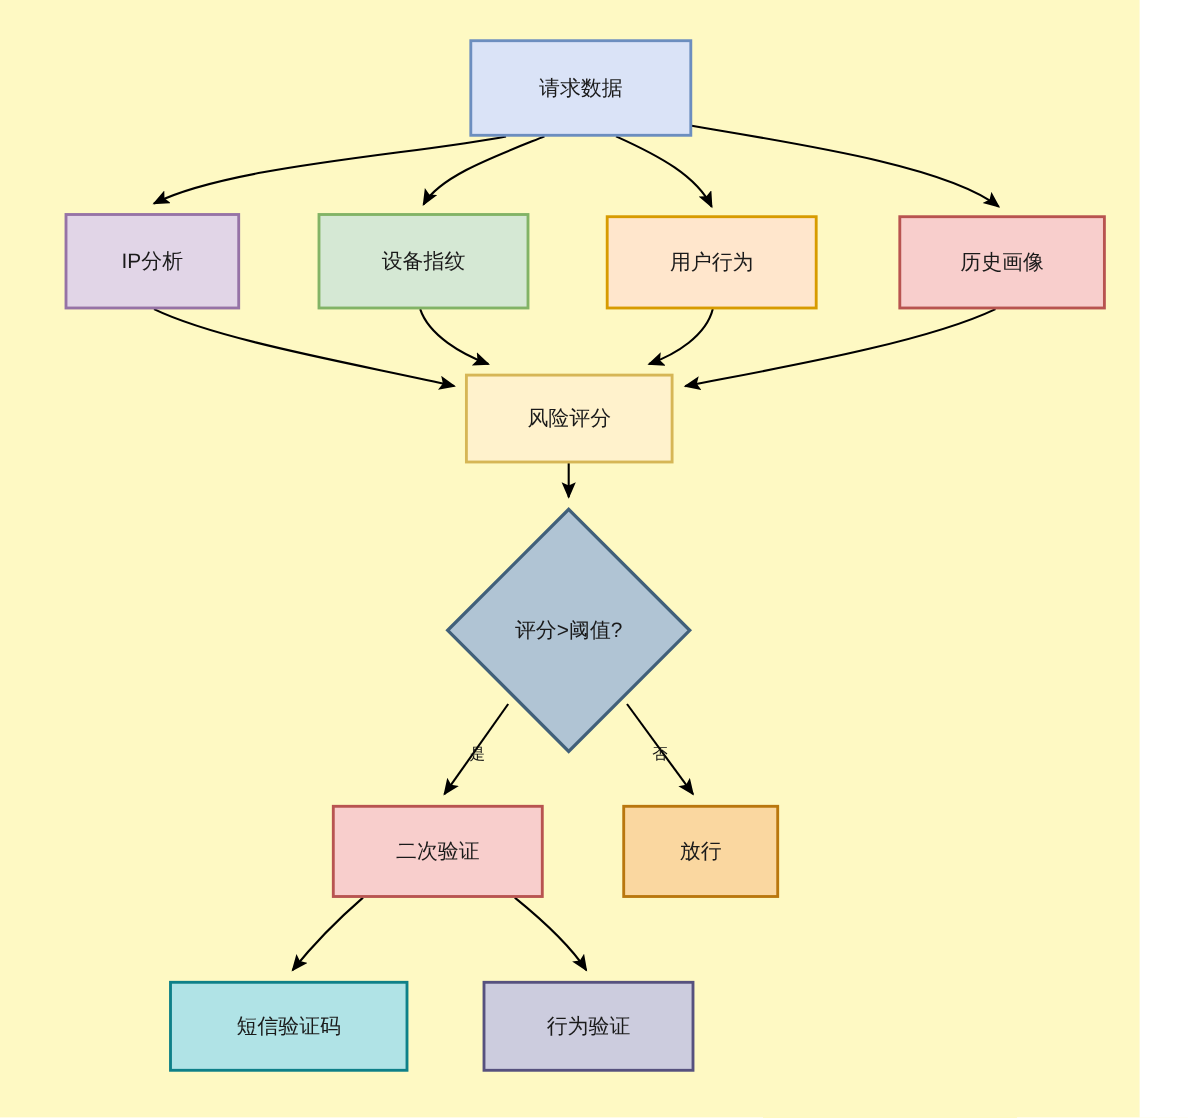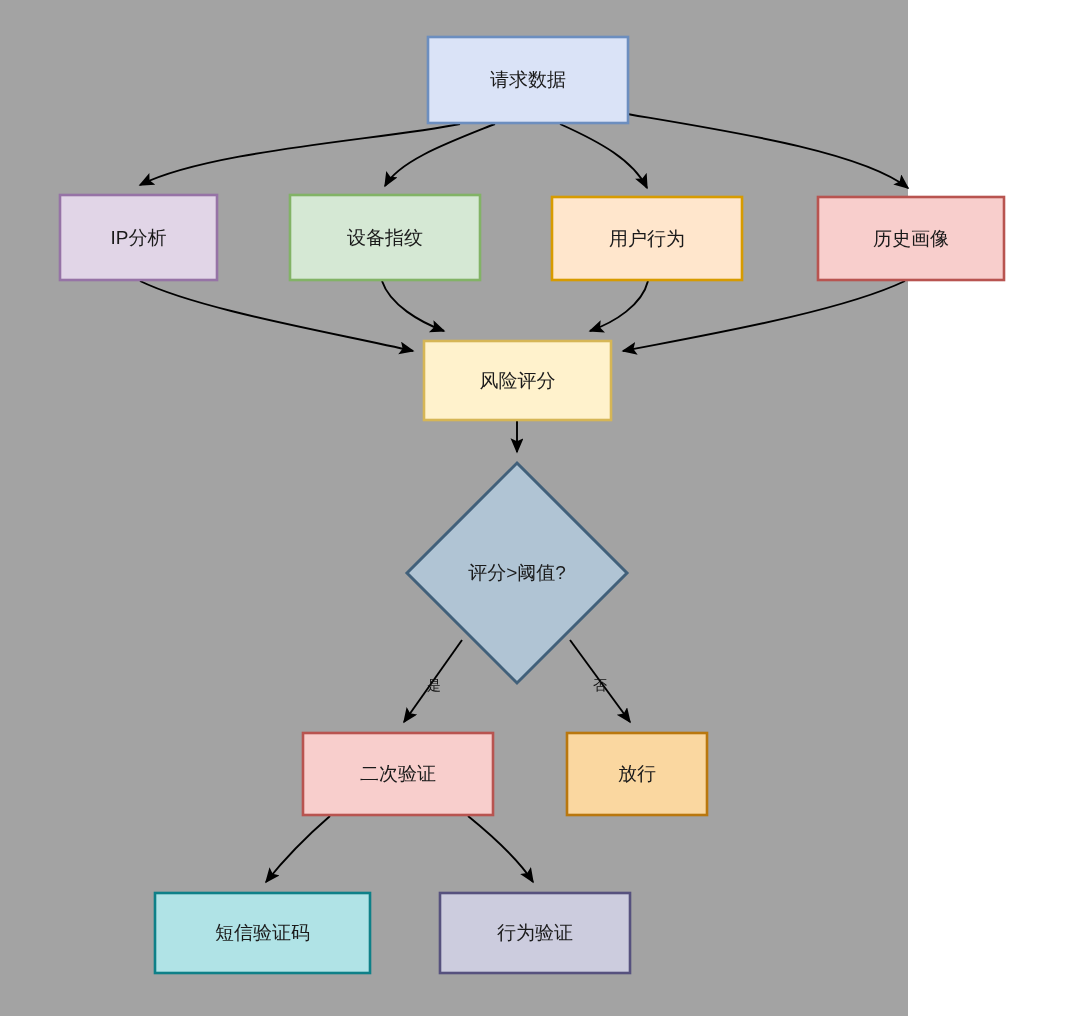--- a/index.html
+++ b/index.html
@@ -9,23 +9,23 @@
     background: #ffffff;
   }
   body {
     width: 1080px;
     height: 1016px;
     font-family: "Liberation Sans", "DejaVu Sans", sans-serif;
     overflow: hidden;
   }
   #diagram-root {
     position: relative;
-    width: 908px;
+    width: 1036px;
     height: 1016px;
-    background: #a3a3a3;
+    background: #fef9c3;
   }
   svg#flow-svg {
     position: absolute;
     left: 0;
     top: 0;
     width: 1080px;
     height: 1016px;
     display: block;
   }
   .node-rect {

